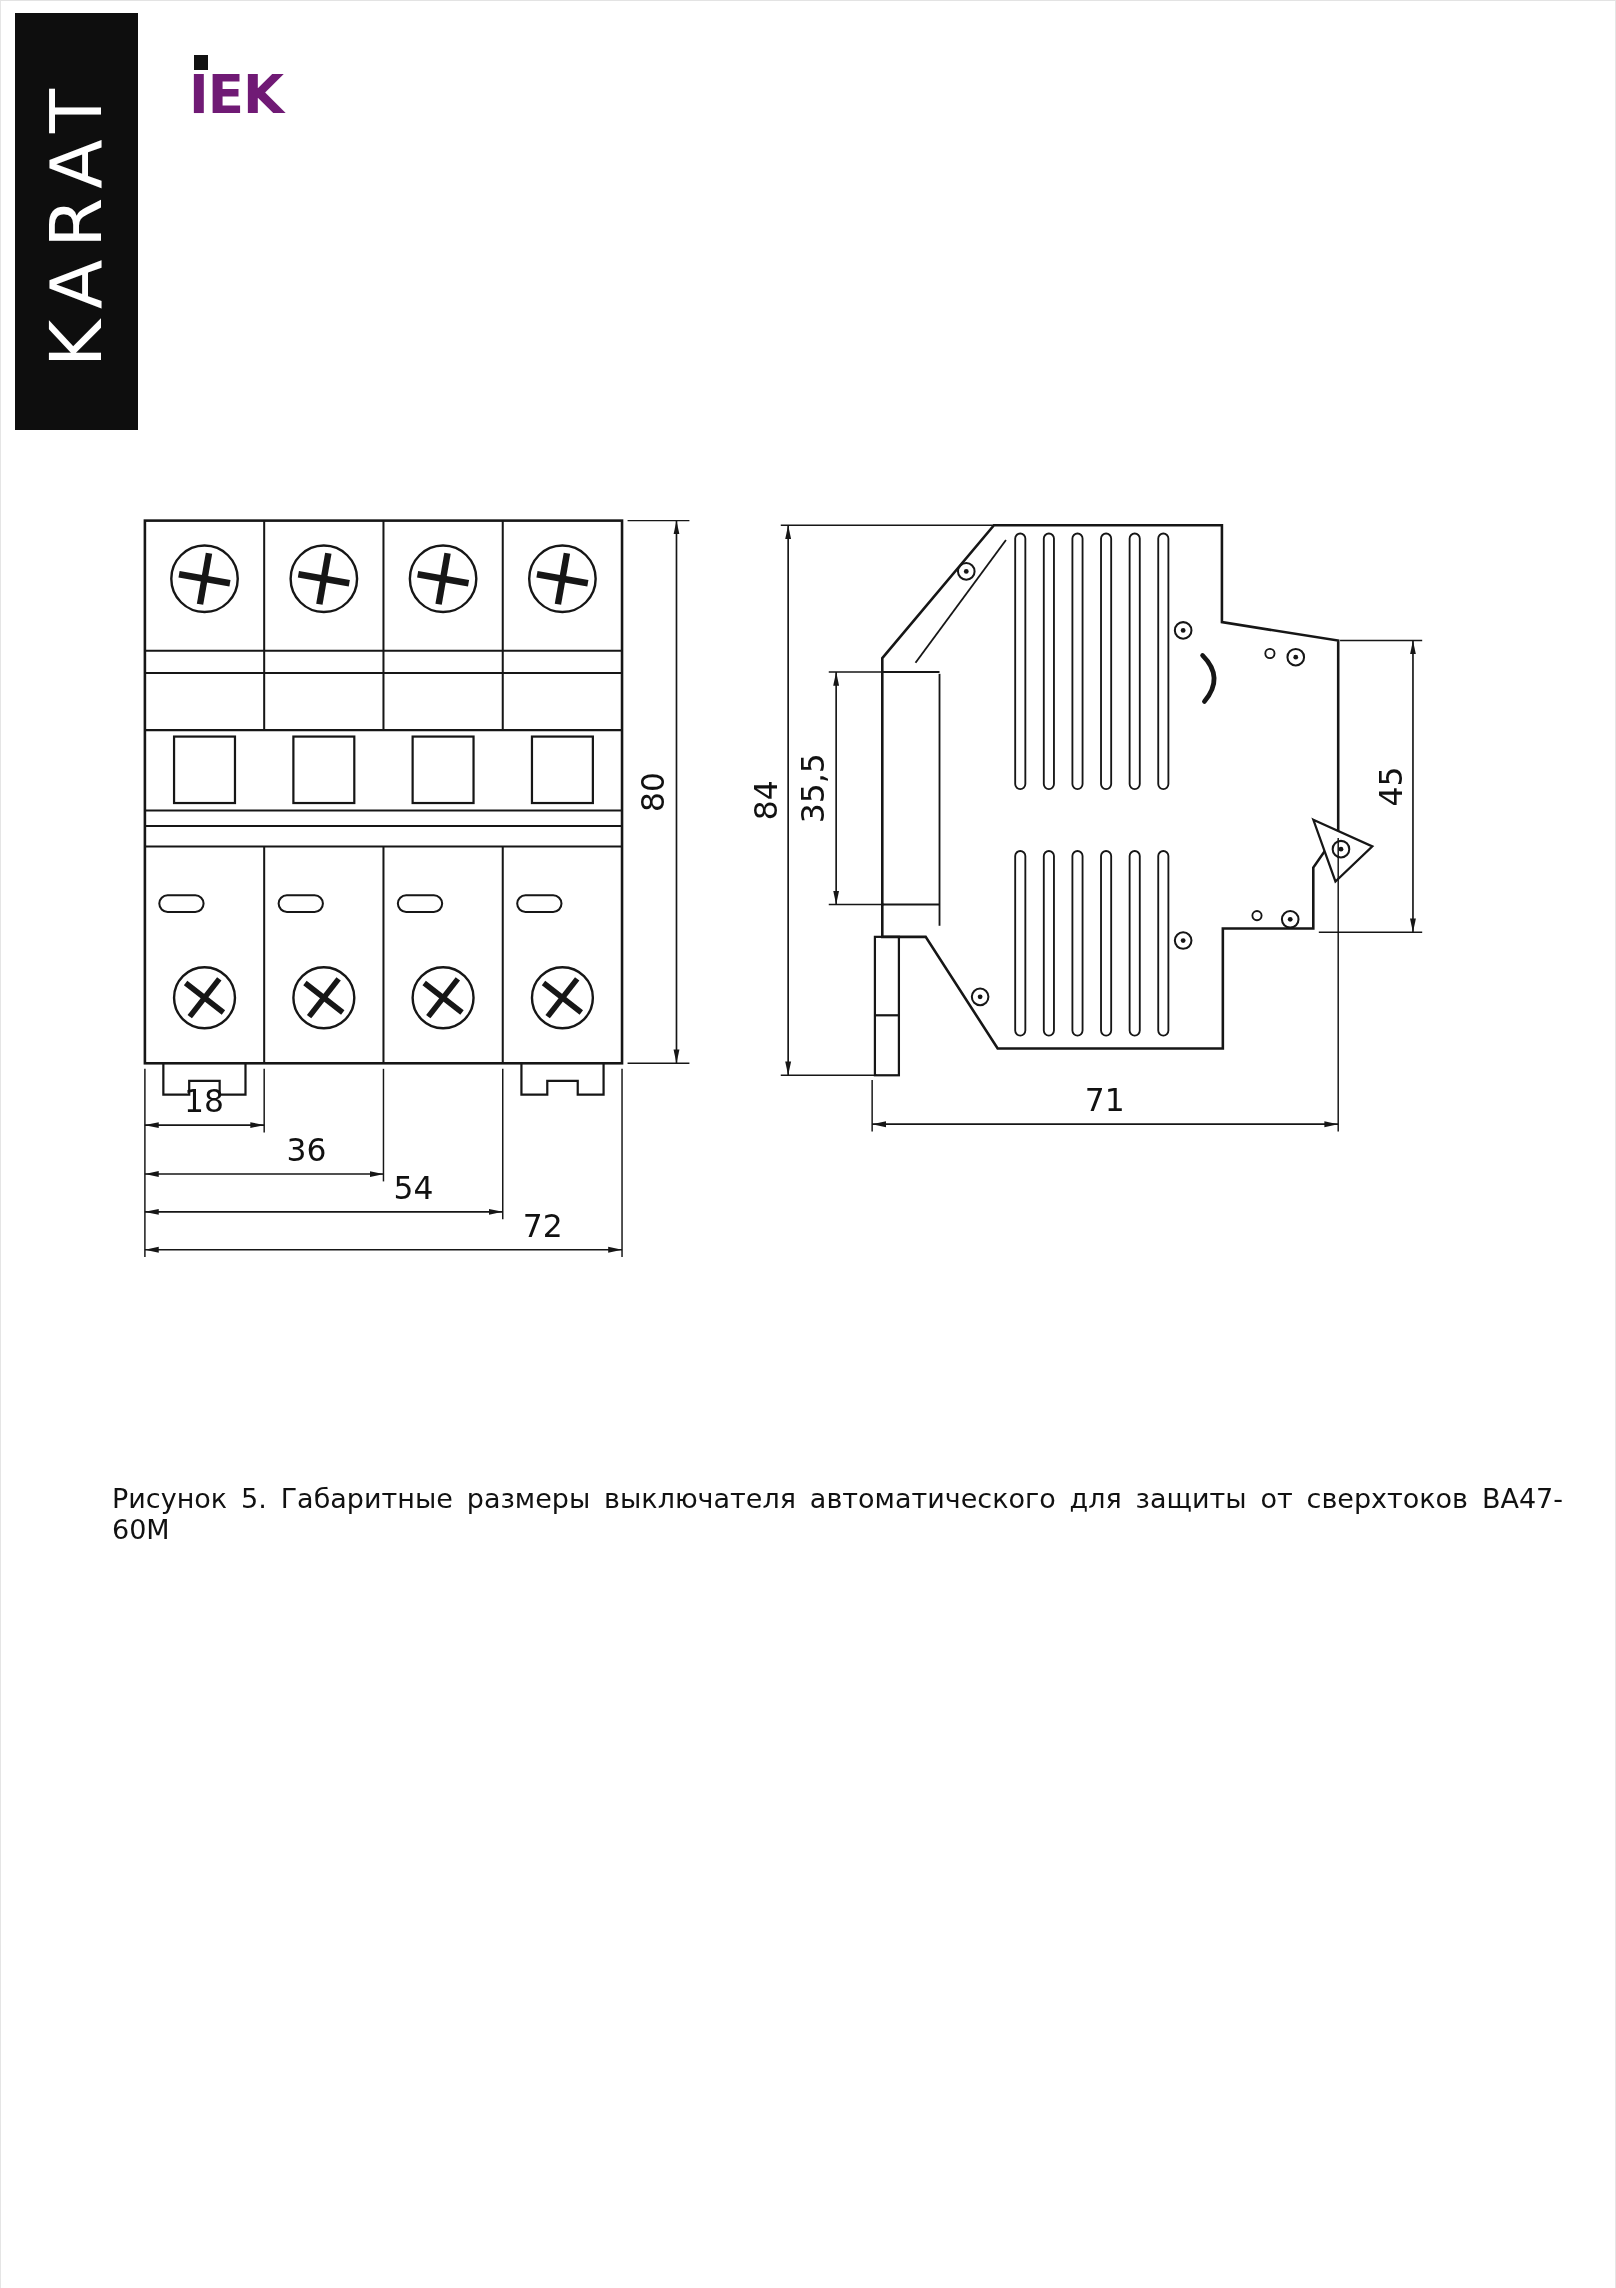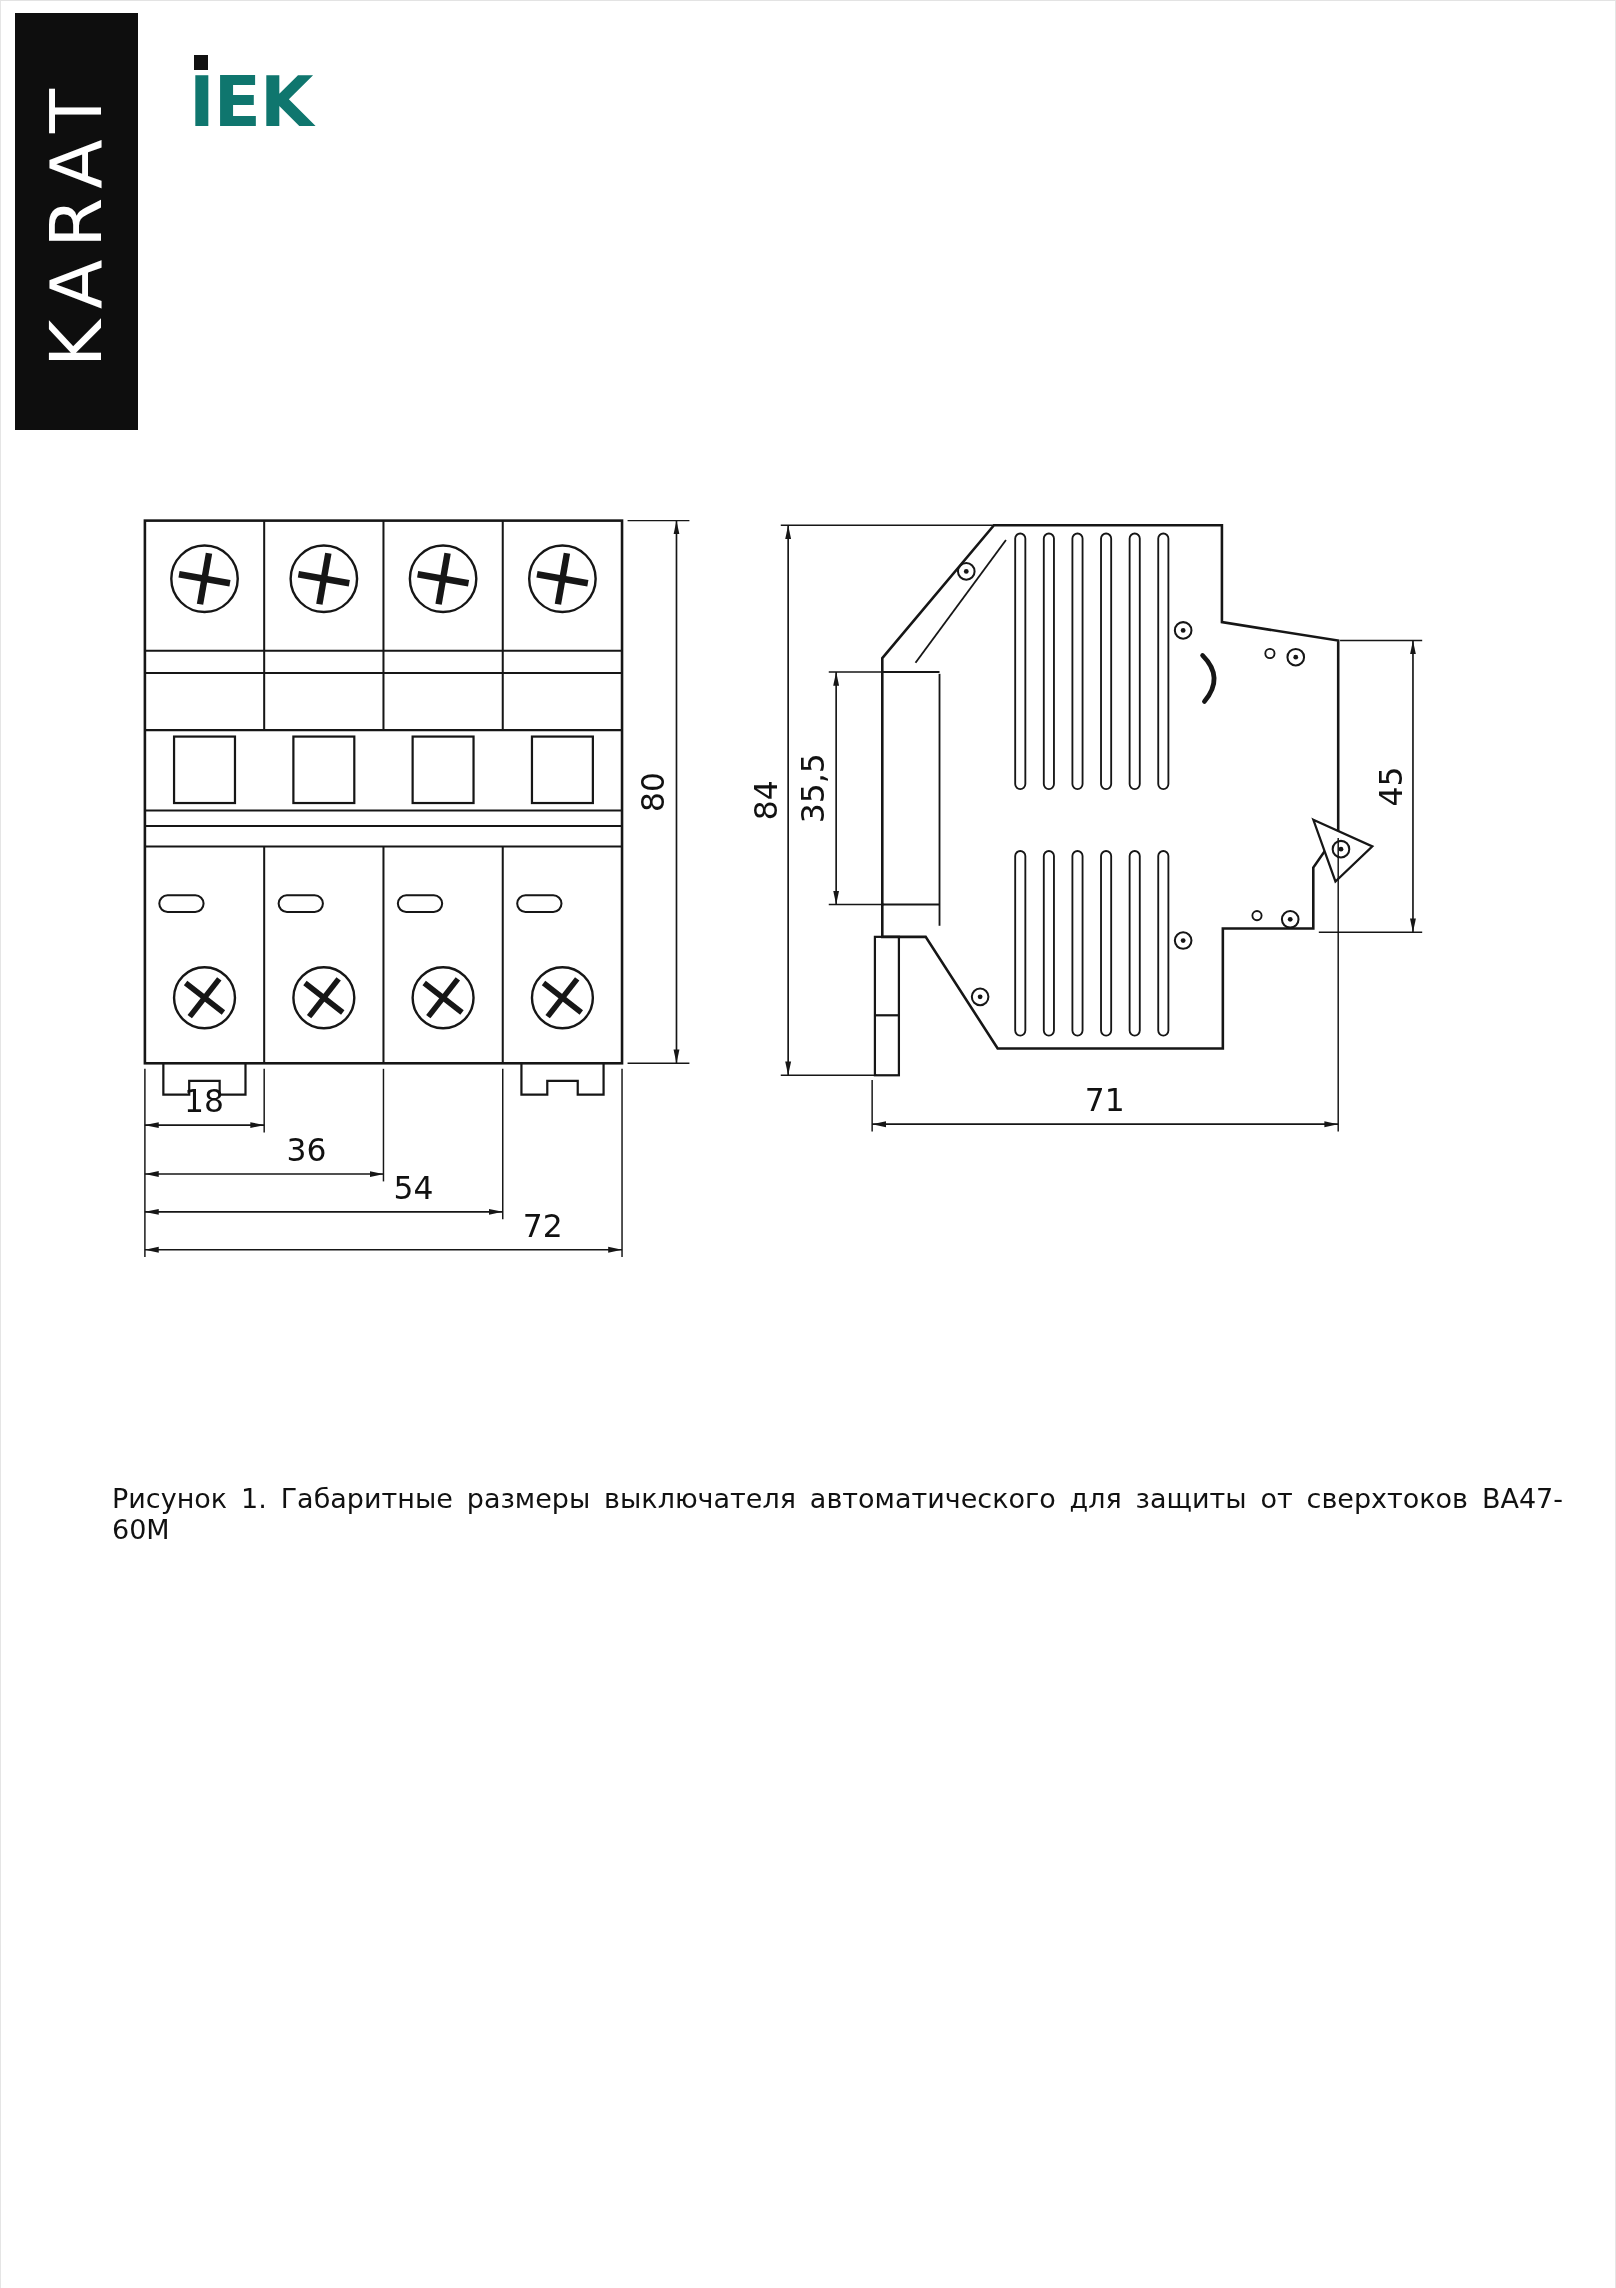--- a/index.html
+++ b/index.html
@@ -19,21 +19,21 @@
   .karat-text{
     transform:rotate(-90deg);
     white-space:nowrap;
     color:#ffffff;
     font-size:72px;
     letter-spacing:12px;
     font-weight:400;
   }
   .logo{
     position:absolute;left:189px;top:68px;
-    font-size:69px;font-weight:bold;color:#0f766e;
+    font-size:53px;font-weight:bold;color:#701a75;
     letter-spacing:-0.9px;line-height:1;
   }
   .logo .dot{
     position:absolute;left:4.6px;top:-13px;
     width:14.8px;height:14.8px;background:#111;
   }
   .drawing-svg{position:absolute;left:0;top:0;}
   .dim-label{
     font-size:34px;fill:#111;
     font-family:"DejaVu Sans","Liberation Sans",sans-serif;
@@ -240,16 +240,16 @@
         <line x1="945" y1="1218" x2="1450" y2="1218" marker-start="url(#arr)" marker-end="url(#arr)"></line>
       </g>
 
       <text class="dim-label" x="842" y="867" text-anchor="middle" transform="rotate(-90 842 867)" stroke="none">84</text>
       <text class="dim-label" x="893" y="854" text-anchor="middle" transform="rotate(-90 893 854)" stroke="none">35,5</text>
       <text class="dim-label" x="1519" y="852" text-anchor="middle" transform="rotate(-90 1519 852)" stroke="none">45</text>
       <text class="dim-label" x="1197" y="1204" text-anchor="middle" stroke="none">71</text>
     </g>
   </svg>
 
-  <div class="caption">Рисунок 1. Габаритные размеры выключателя автоматического для защиты от сверхтоков ВА47-60М</div>
+  <div class="caption">Рисунок 5. Габаритные размеры выключателя автоматического для защиты от сверхтоков ВА47-60М</div>
 
 </div>
 
 
 </body></html>

